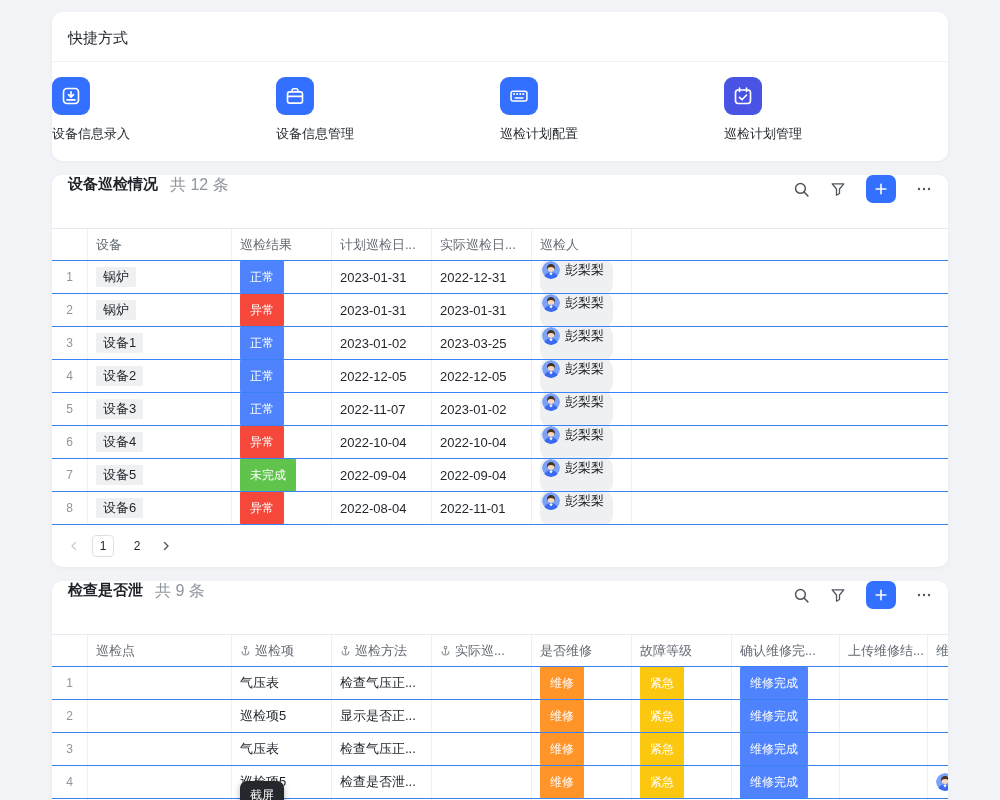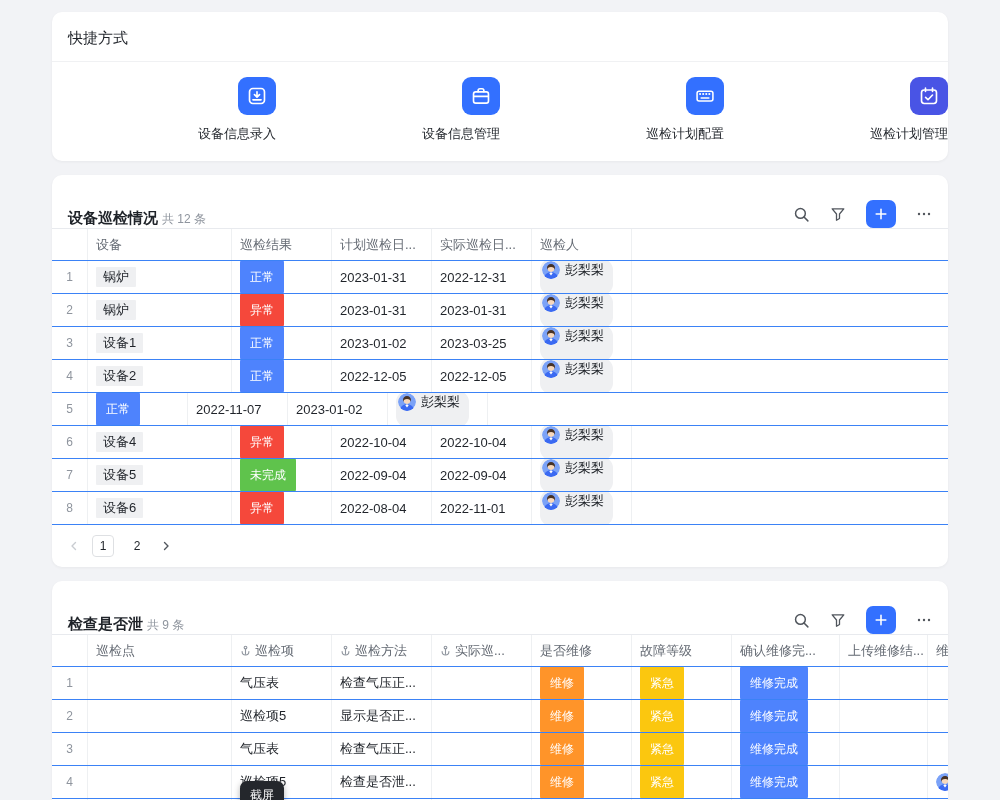--- a/index.html
+++ b/index.html
@@ -4,29 +4,29 @@
 <style>
   *{box-sizing:border-box;margin:0;padding:0}
   html,body{width:1000px;height:800px;overflow:hidden}
   body{background:#f2f3f6;font-family:"Liberation Sans","DejaVu Sans",sans-serif;color:#1f2329;position:relative}
   .page{padding:12px 52px 0}
   .card{background:#fff;border-radius:10px;box-shadow:0 1px 3px rgba(31,35,41,.05);margin-bottom:14px;overflow:hidden}
 
   
   .sc-title{font-size:15px;font-weight:400;padding:17px 16px 13px;border-bottom:1px solid #f0f1f3}
   .sc-body{display:flex;padding:15px 0 18px}
-  .shortcut{flex:1;display:flex;flex-direction:column;align-items:flex-end;gap:10px;cursor:pointer}
+  .shortcut{flex:1;display:flex;flex-direction:column;align-items:flex-start;gap:10px;cursor:pointer}
   .sc-icon{width:38px;height:38px;border-radius:9px;background:#3370ff;display:flex;align-items:center;justify-content:center}
   .sc-icon.indigo{background:#4954e5}
   .sc-label{font-size:13px;color:#1f2329}
 
   
-  .thead-bar{display:flex;align-items:flex-end;height:53px;padding:0 16px}
+  .thead-bar{display:flex;align-items:flex-start;height:53px;padding:0 16px}
   .tbl-title{font-size:15px;font-weight:700}
-  .tbl-count{font-size:12px;color:#8f959e;margin-left:4px}
+  .tbl-count{font-size:16px;color:#8f959e;margin-left:12px}
   .controls{margin-left:auto;display:flex;align-items:center;gap:20px}
   .ctl{display:flex;align-items:center;justify-content:center;cursor:pointer}
   .add-btn{width:30px;height:28px;border-radius:7px;background:#3370ff;display:flex;align-items:center;justify-content:center;cursor:pointer}
 
   
   .grid{border-top:1px solid #e8eaee;overflow:hidden}
   .tr{display:flex;height:33px;border-bottom:1px solid #3b82f6;background:#fff}
   .tr.head{height:32px}
   .td{flex:0 0 auto;display:flex;align-items:center;padding:0 8px;border-right:1px solid #eef0f2;height:100%;overflow:hidden;white-space:nowrap;font-size:13px}
   .td.num{width:36px;justify-content:center;color:#8f959e;font-size:12px;padding:0}
@@ -247,20 +247,23 @@
                 <use href="#avatar-person"></use>
               </svg>
               <span>彭梨梨</span>
             </span>
           </div>
         <div class="td fill"></div>
       </div>
 
       <div class="tr">
         <div class="td num">5</div>
+        <div class="td w144">
+            <span class="chip">设备3</span>
+          </div>
         <div class="td w100">
             <span class="badge" data-type="normal">正常</span>
           </div>
         <div class="td w100">2022-11-07</div>
         <div class="td w100">2023-01-02</div>
         <div class="td w100">
             <span class="pchip">
               <svg class="avatar" viewBox="0 0 20 20">
                 <use href="#avatar-person"></use>
               </svg>

